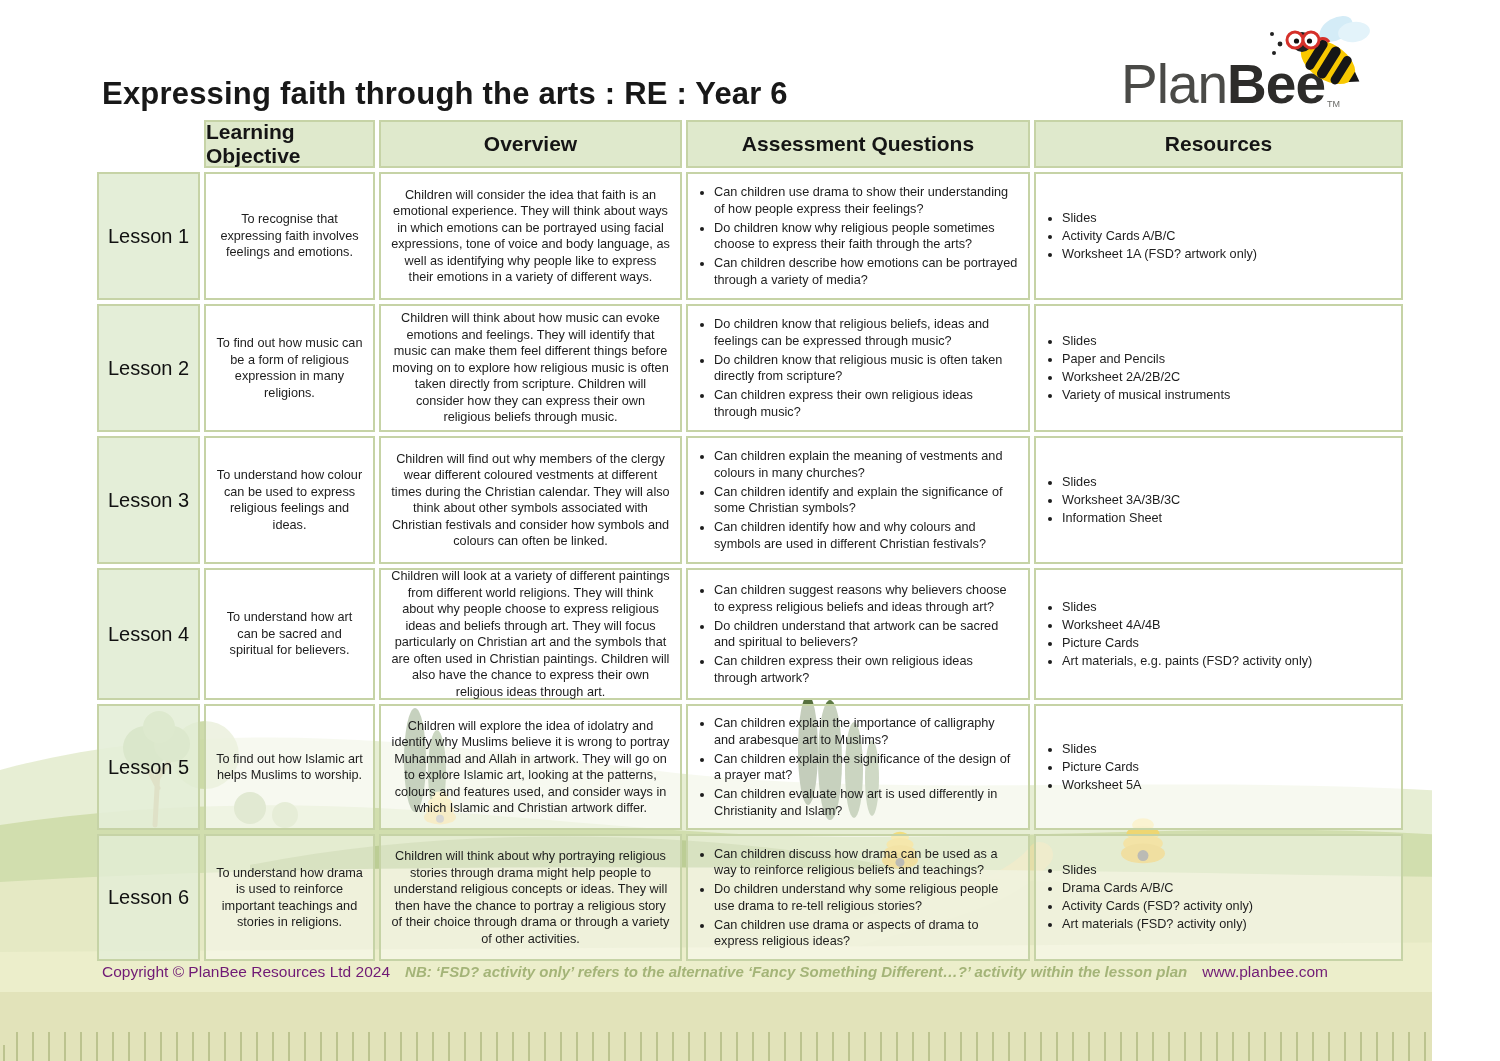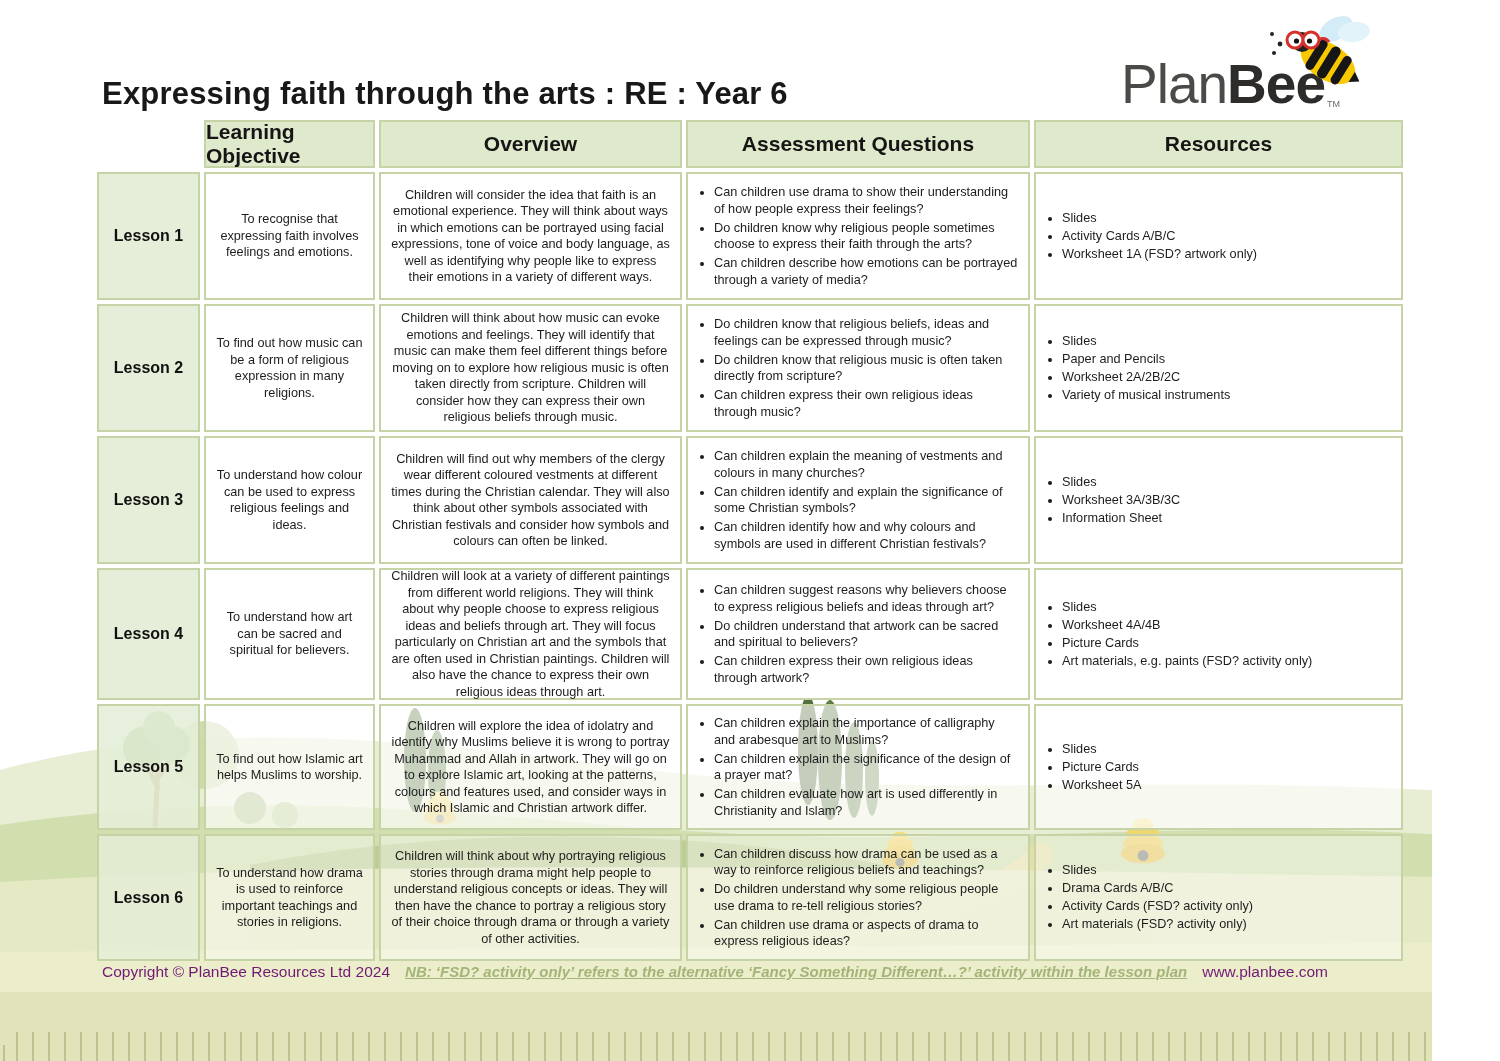--- a/index.html
+++ b/index.html
@@ -23,40 +23,40 @@
   
   .lesson-table{position:absolute;left:97px;top:120px;z-index:1;display:grid;
     grid-template-columns:103px 171px 303px 344px 369px;
     grid-template-rows:48px 128px 128px 128px 132px 126px 127px;
     gap:4px;}
   .cell{border:2px solid #c6d3a6;box-sizing:border-box;}
   .cell.corner{border:none;background:transparent;}
   .cell.head{background:#dfe9cc;display:flex;align-items:center;justify-content:center;
              font-weight:bold;font-size:21px;color:#151515;}
   .cell.lesson{background:#e4eed8;display:flex;align-items:center;justify-content:center;
-               font-weight:bold;font-size:16px;color:#111;}
+               font-weight:normal;font-size:20px;color:#111;}
   .cell.body{background:#ffffff;font-size:12.7px;line-height:1.3;color:#1d1d1d;}
   .cell.objective,.cell.overview{display:flex;align-items:center;justify-content:center;
                text-align:center;padding:6px 10px;}
   .cell.questions,.cell.resources{display:flex;align-items:center;padding:6px 10px 6px 6px;}
   .cell ul{margin:0;padding-left:20px;}
   .cell.questions li{margin:2.5px 0;}
   .cell.resources li{margin:1.5px 0;}
 
   
   .r5.body{background:rgba(255,255,255,0.65);}
   .r5.lesson{background:rgba(228,238,216,0.9);}
   .r6.body{background:rgba(255,255,255,0.42);}
   .r6.lesson{background:rgba(228,238,216,0.78);}
 
   
   .footer{position:absolute;left:102px;right:104px;top:963px;z-index:2;display:flex;
           align-items:baseline;justify-content:space-between;font-size:15.5px;}
   .footer .copyright,.footer .site{color:#701a75;}
-  .footer .nb{color:#a4b478;font-weight:bold;font-style:italic;font-size:15px;text-decoration:underline;}
+  .footer .nb{color:#a4b478;font-weight:bold;font-style:italic;font-size:15px;}
 </style>
 </head>
 <body>
 
 <div class="page">
 
   <svg class="landscape" viewBox="0 0 1500 441" aria-hidden="true">
     <path d="M0,150 C200,95 420,120 650,150 C900,182 1200,150 1500,175 L1500,441 L0,441 Z" fill="#e3ebcd" opacity="0.85"></path>
     <path d="M0,205 C300,160 520,205 760,215 C1000,225 1260,195 1500,220 L1500,441 L0,441 Z" fill="#ccd9a4" opacity="0.8"></path>
     <path d="M250,245 C450,205 700,208 900,248 C1000,266 1100,262 1150,260 L1150,441 L250,441 Z" fill="#aec283" opacity="0.6"></path>

